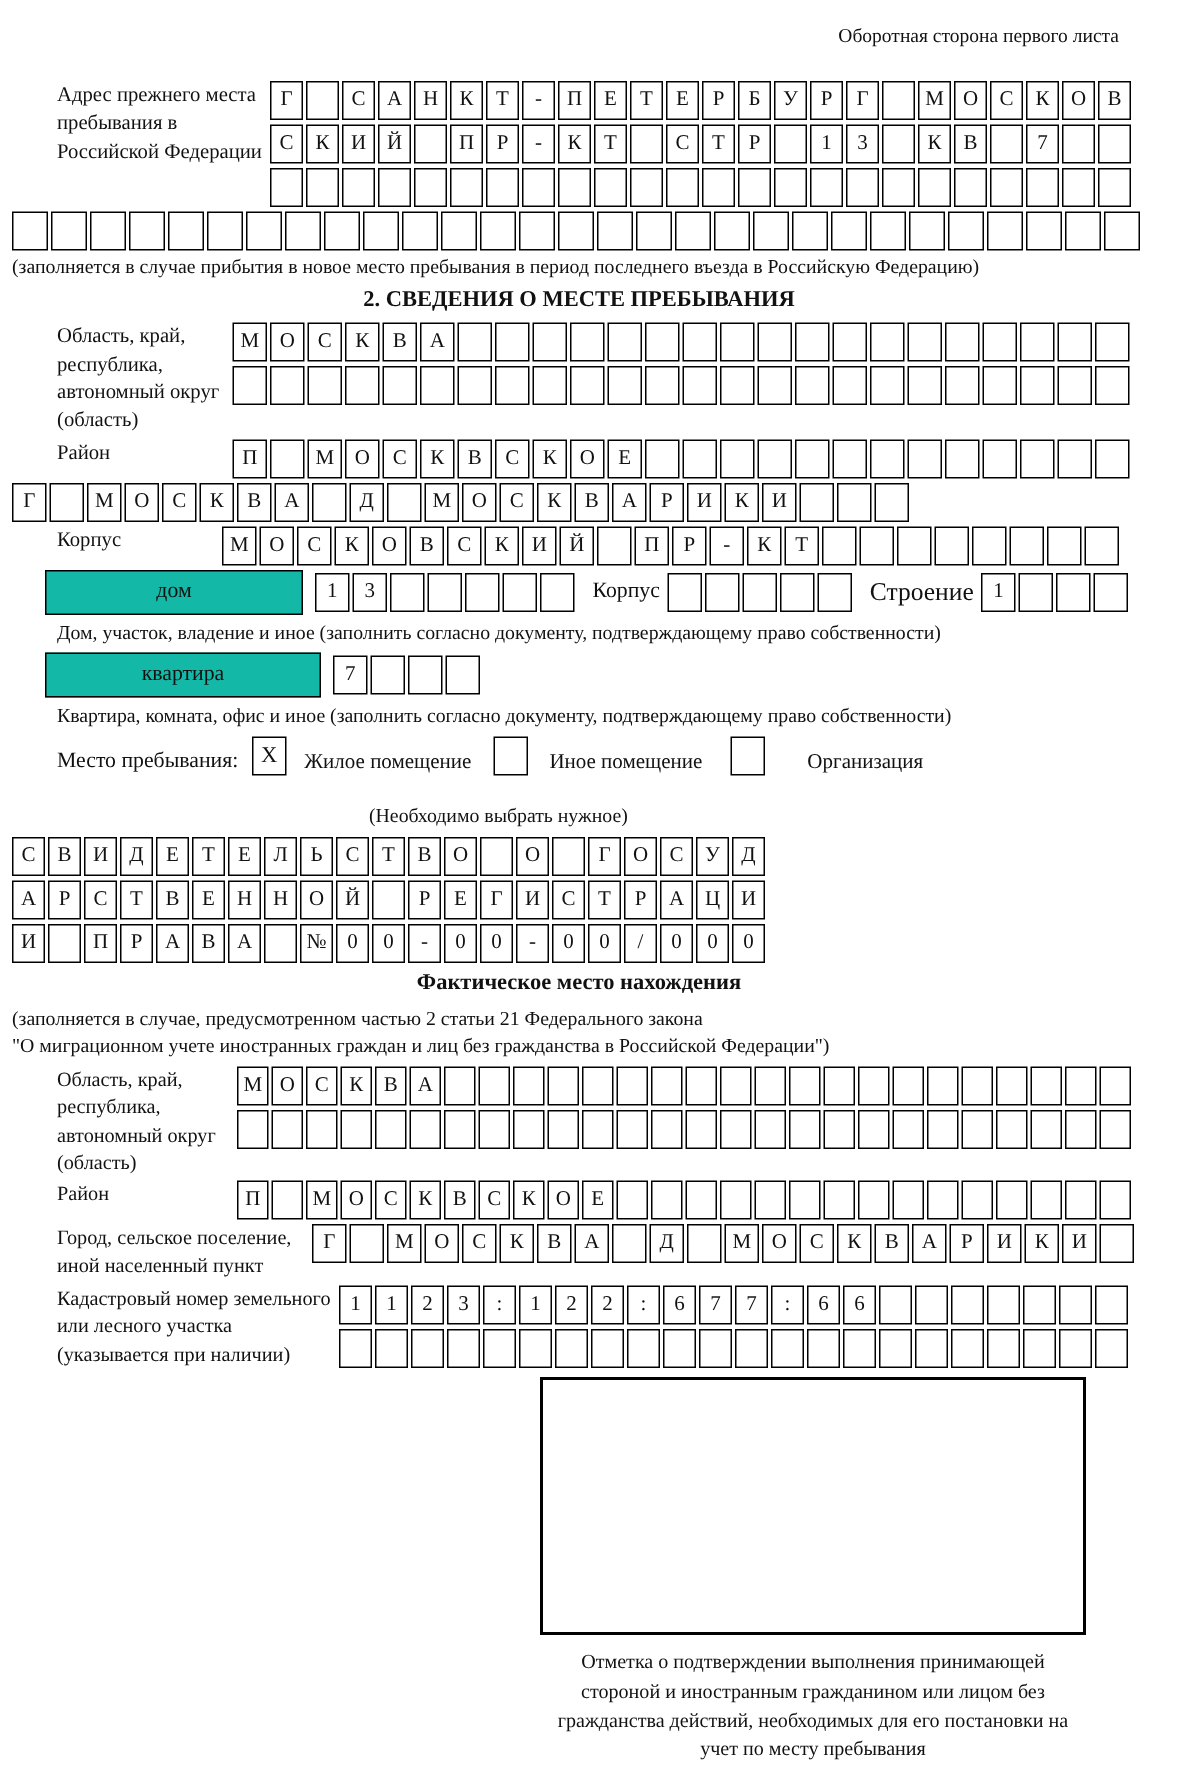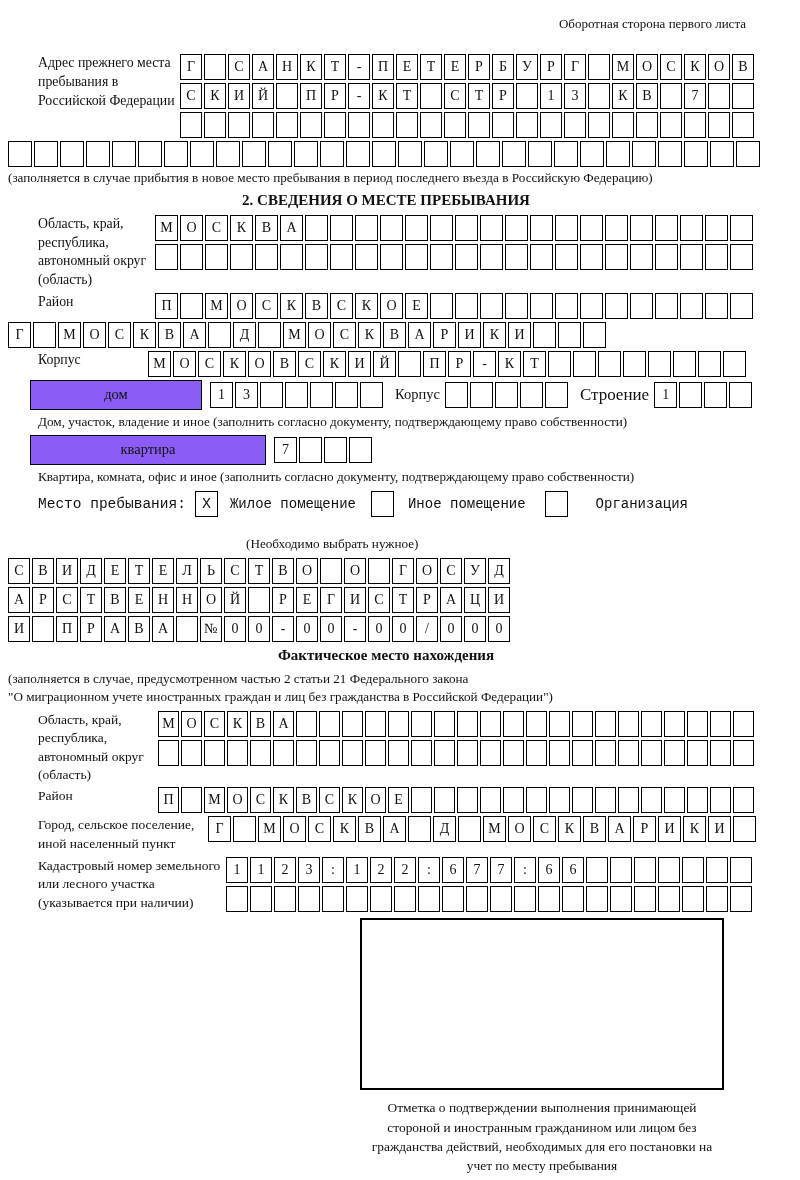--- a/index.html
+++ b/index.html
@@ -17,27 +17,27 @@
     flex:none;width:var(--cw,22px);height:26px;border:1.7px solid #000;box-sizing:border-box;
     display:flex;align-items:center;justify-content:center;
     font-size:14px;line-height:1;background:#fff;
   }
   .cw21{--cw:21px}.cw22{--cw:22px}.cw23{--cw:23px}.cw24{--cw:24px}
   .caption{font-size:13.2px;line-height:1.35;}
   .caption.center{}
   .sec-title{text-align:center;font-weight:bold;font-size:15px;margin:5px 0 6px 0;}
   .namedbox{
     border:1.6px solid #000;box-sizing:border-box;height:30px;display:flex;
-    align-items:center;justify-content:center;font-size:14.5px;flex:none;background:#8b5cf6;
+    align-items:center;justify-content:center;font-size:14.5px;flex:none;background:#14b8a6;
   }
   .checkbox{
     flex:none;width:23px;height:26px;border:1.7px solid #000;box-sizing:border-box;
     display:flex;align-items:center;justify-content:center;font-size:15px;background:#fff;
   }
-  .mesto-line{display:flex;align-items:center;margin-top:6px;font-family:Liberation Mono, monospace;}
+  .mesto-line{display:flex;align-items:flex-end;margin-top:6px;}
   .mesto-line .opt-label{font-size:14px;}
   .stamp-wrap{width:364px;margin-left:auto;margin-right:40px;margin-top:6px;}
   .stamp-box{width:100%;height:172px;border:2px solid #000;box-sizing:border-box;background:#fff;}
   .stamp-cap{margin-top:8px;font-size:13.4px;line-height:1.45;text-align:center;}
 </style>
 </head>
 <body>
 
 <div class="page">
 
@@ -331,21 +331,21 @@
     <div class="cellrow cw23" style="margin-left:5px">
         <span class="cell">1</span>
         <span class="cell"></span>
         <span class="cell"></span>
         <span class="cell"></span>
       </div>
   </div>
   <div class="caption" style="padding-left:30px;margin-top:2px">Дом, участок, владение и иное (заполнить согласно документу, подтверждающему право собственности)</div>
 
   <div class="frow" style="margin-left:22px;margin-top:4px;align-items:center">
-    <div class="namedbox" style="width:236px">квартира</div>
+    <div class="namedbox" style="width:184px">квартира</div>
     <div class="cellrow cw23" style="margin-left:8px">
         <span class="cell">7</span>
         <span class="cell"></span>
         <span class="cell"></span>
         <span class="cell"></span>
       </div>
   </div>
   <div class="caption" style="padding-left:30px;margin-top:2px">Квартира, комната, офис и иное (заполнить согласно документу, подтверждающему право собственности)</div>
 
   <div class="mesto-line">

